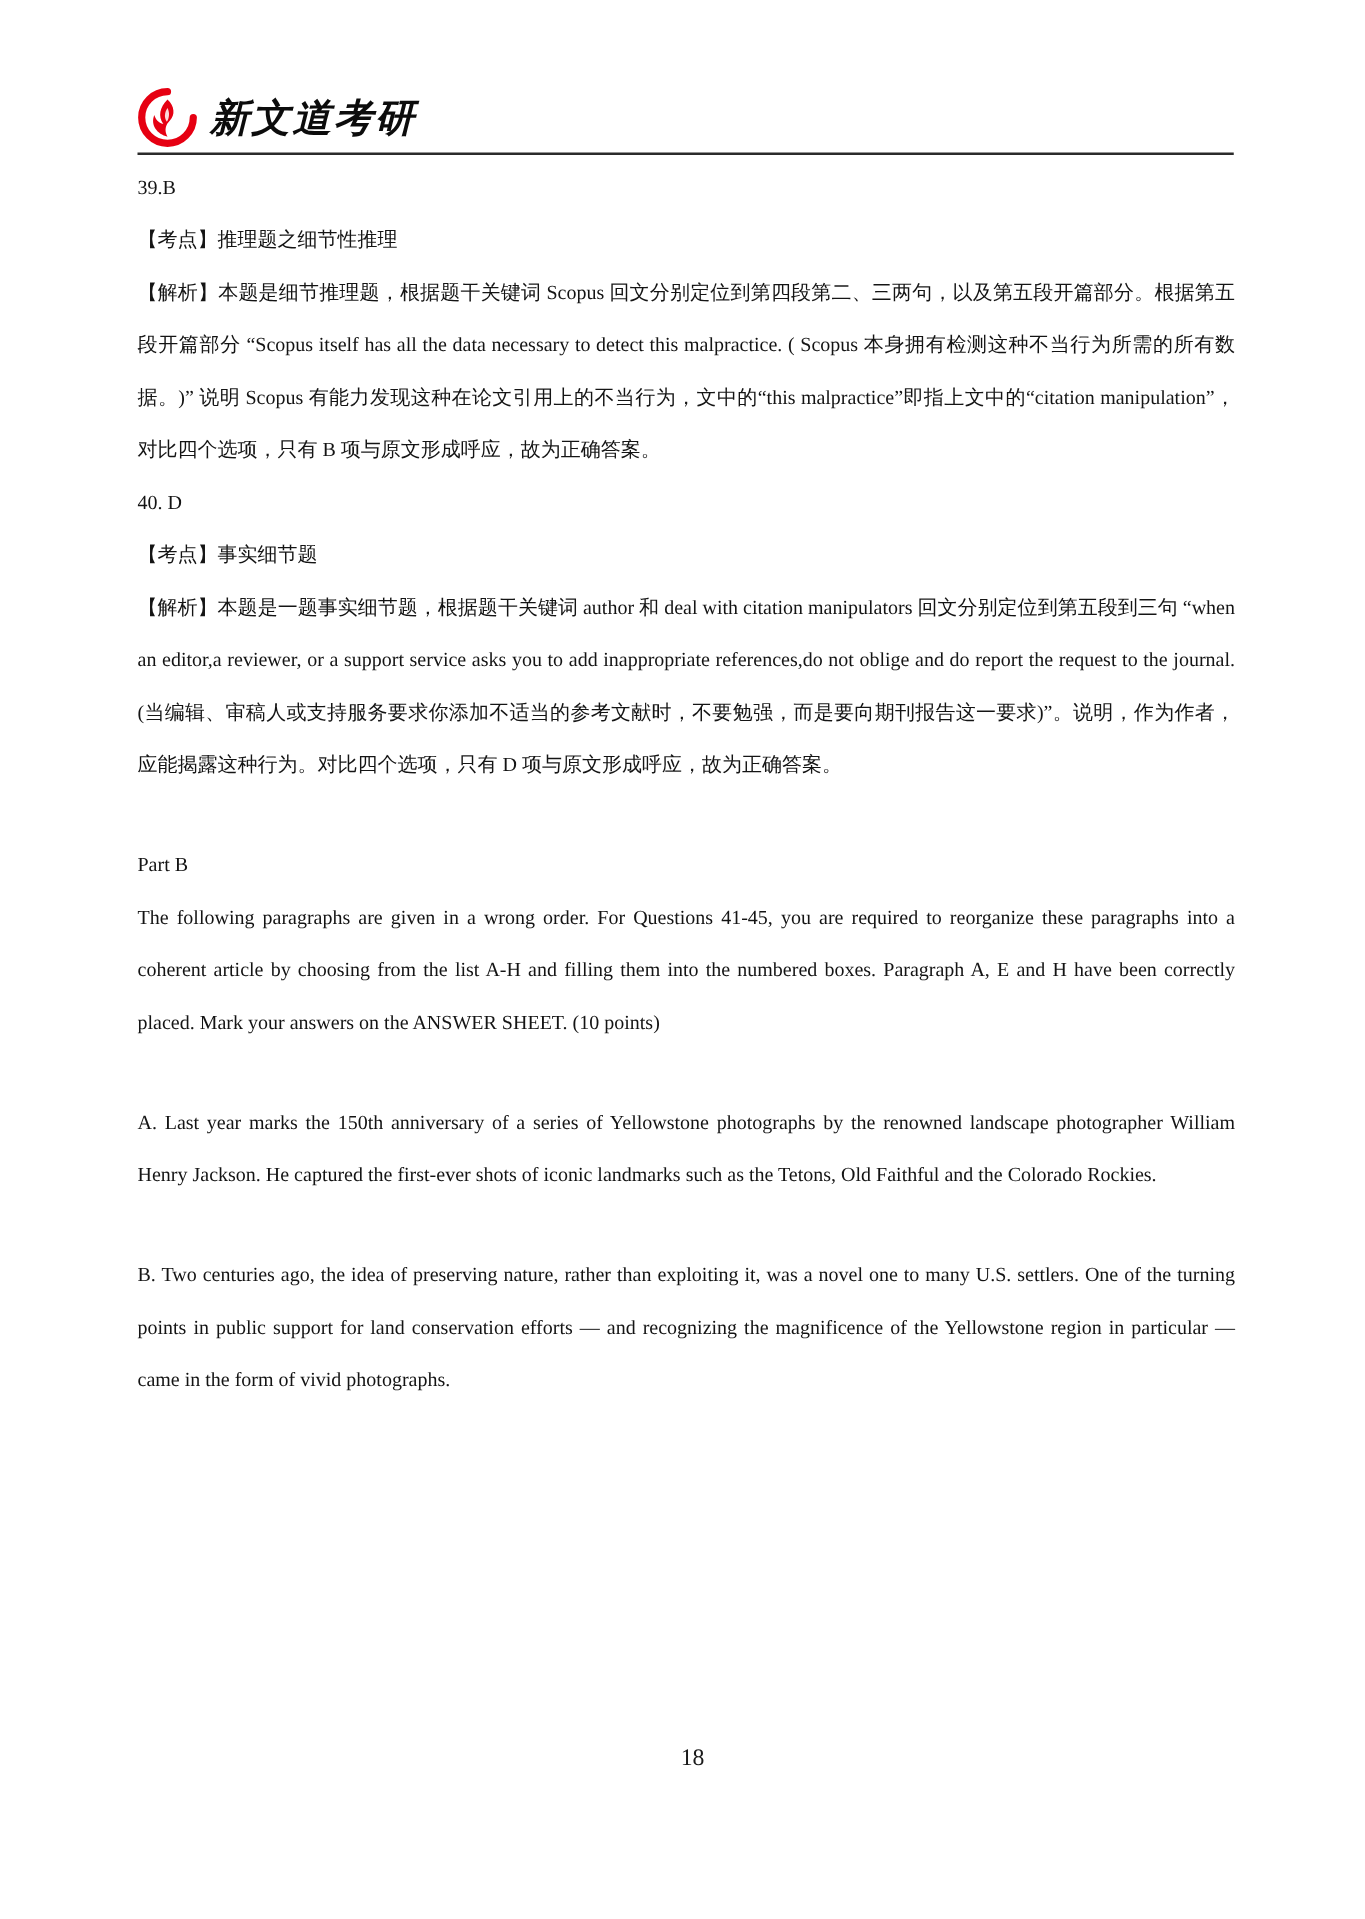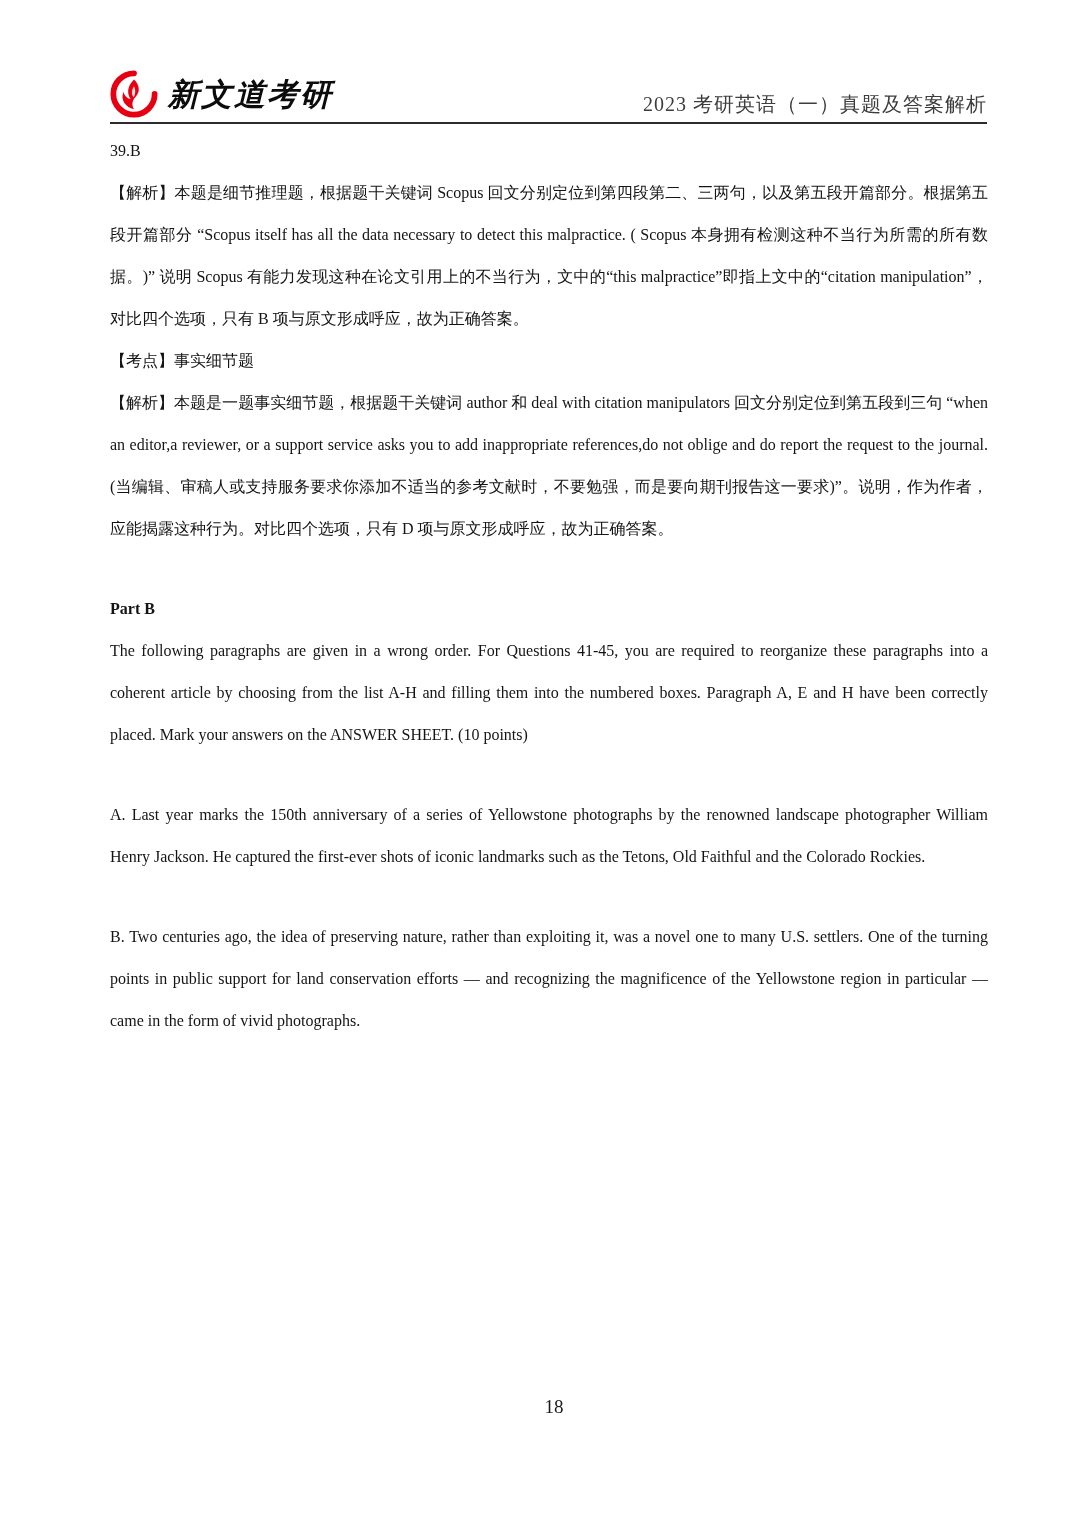--- a/index.html
+++ b/index.html
@@ -52,21 +52,21 @@
     left: 110px;
     width: 878px;
     top: 130px;
     font-size: 16px;
     line-height: 42px;
     text-align: justify;
   }
   .content p { margin: 0; }
   .answer-line { text-align: left; }
   .gap { height: 38px; }
-  .part-title { font-weight: bold; text-align: left; }
+  .part-title { font-weight: normal; text-align: left; }
   .plain { text-align: left; }
 
   
   .page-number {
     position: absolute;
     top: 1396px;
     left: 16px; right: 0;
     text-align: center;
     font-size: 19px;
     color: #1a1a1a;
@@ -79,31 +79,32 @@
   <div class="logo-group">
     <span class="logo-mark">
       <svg viewBox="0 0 100 100" width="48" height="48" aria-hidden="true">
         <path d="M50 7 A43 43 0 1 0 93 50" stroke="#e60012" stroke-width="12" fill="none" stroke-linecap="round"></path>
         <path d="M50 20 C37 33 34 48 43 61 C35 59 30 53 28 46 C21 63 33 78 50 82 C44 71 47 62 54 55 C63 46 62 31 50 20 Z" fill="#e60012"></path>
         <path d="M50 34 C45 42 44 50 49 57 C53 51 54 42 50 34 Z" fill="#ffffff" opacity="0.85"></path>
       </svg>
     </span>
     <span class="logo-text">新文道考研</span>
   </div>
-  <div class="doc-title">2023 考研英语（一）真题及答案解析</div>
 </header>
 
 <main class="content">
 
   <section>
     <p class="answer-line">39.B</p>
+    <p class="plain">【考点】推理题之细节性推理</p>
     <p>【解析】本题是细节推理题，根据题干关键词 Scopus 回文分别定位到第四段第二、三两句，以及第五段开篇部分。根据第五段开篇部分 “Scopus itself has all the data necessary to detect this malpractice. ( Scopus 本身拥有检测这种不当行为所需的所有数据。)” 说明 Scopus 有能力发现这种在论文引用上的不当行为，文中的“this malpractice”即指上文中的“citation manipulation”，对比四个选项，只有 B 项与原文形成呼应，故为正确答案。</p>
   </section>
 
   <section>
+    <p class="answer-line">40. D</p>
     <p class="plain">【考点】事实细节题</p>
     <p>【解析】本题是一题事实细节题，根据题干关键词 author 和 deal with citation manipulators 回文分别定位到第五段到三句 “when an editor,a reviewer, or a support service asks you to add inappropriate references,do not oblige and do report the request to the journal.(当编辑、审稿人或支持服务要求你添加不适当的参考文献时，不要勉强，而是要向期刊报告这一要求)”。说明，作为作者，应能揭露这种行为。对比四个选项，只有 D 项与原文形成呼应，故为正确答案。</p>
   </section>
 
   <div class="gap"></div>
 
   <section>
     <p class="part-title">Part B</p>
     <p>The following paragraphs are given in a wrong order. For Questions 41-45, you are required to reorganize these paragraphs into a coherent article by choosing from the list A-H and filling them into the numbered boxes. Paragraph A, E and H have been correctly placed. Mark your answers on the ANSWER SHEET. (10 points)</p>
   </section>

